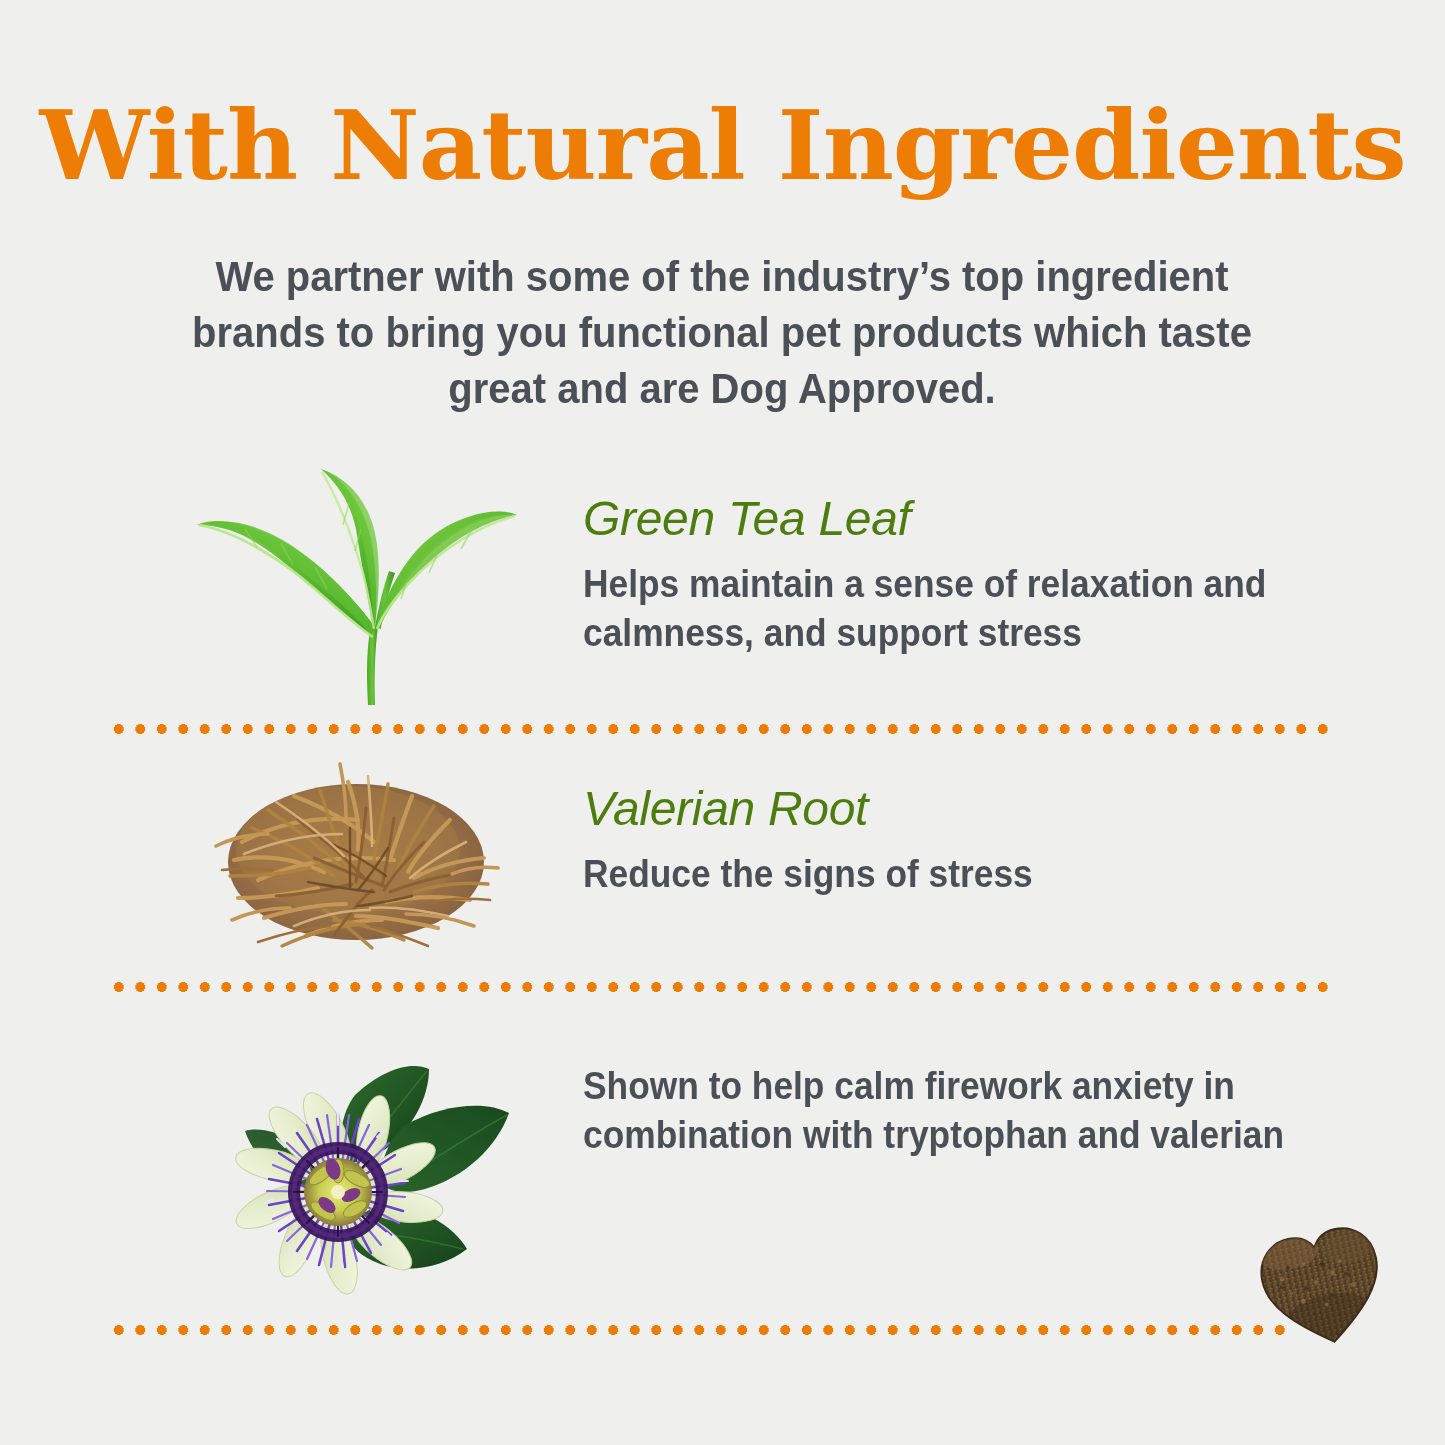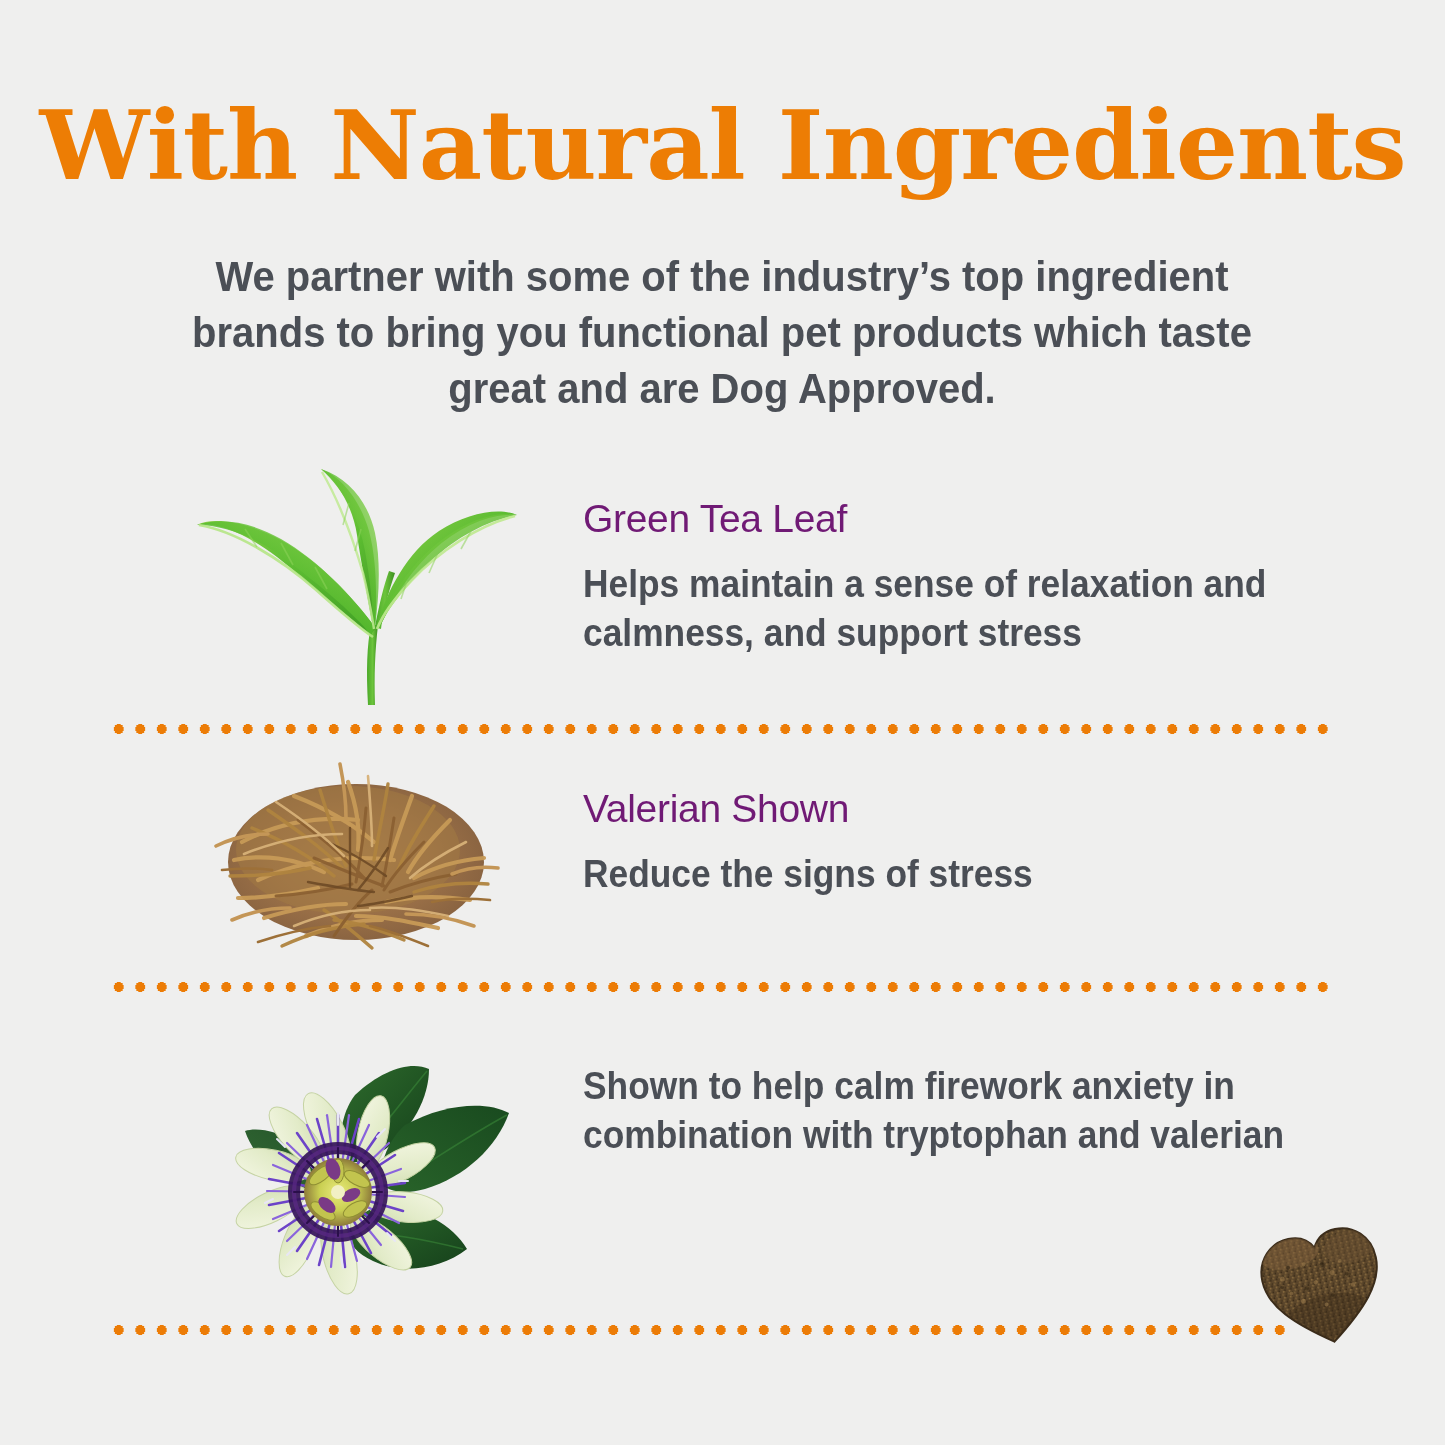--- a/index.html
+++ b/index.html
@@ -62,26 +62,27 @@
     left: 0;
     top: 0;
   }
   .row-text {
     position: absolute;
     left: 583px;
     top: 0;
     width: 790px;
   }
   .ing-name {
-    color: #701a75;
+    color: #4d7c0f;
     font-family: "Liberation Sans", sans-serif;
     font-weight: 400;
-    font-size: 39px;
+    font-size: 48px;
     line-height: 58px;
     letter-spacing: -0.3px;
+    font-style: italic;
   }
   .ing-desc {
     margin-top: 12px;
     color: #4b4f56;
     font-family: "Liberation Sans", sans-serif;
     font-weight: 700;
     font-size: 38px;
     line-height: 49px;
     transform: scaleX(0.93);
     transform-origin: left top;
@@ -264,21 +265,21 @@
         <g fill="none" stroke-linecap="round" stroke="#9d7038" stroke-width="2.6">
           <path d="M24 120 C40 118 58 118 74 120"></path>
           <path d="M292 150 C272 148 252 148 234 152"></path>
           <path d="M60 192 C84 184 108 178 132 176"></path>
           <path d="M230 196 C210 188 190 180 172 176"></path>
         </g>
       </svg>
     </div>
 
     <div class="row-text" style="top:30px;">
-      <div class="ing-name">Valerian Shown</div>
+      <div class="ing-name">Valerian Root</div>
       <div class="ing-desc">Reduce the signs of stress</div>
     </div>
   </div>
 
   <div class="divider" style="top:982px;"></div>
 
   <div class="row" style="top:1050px;">
 
     <div class="row-art" style="left:205px; top:5px;">
       <svg width="320" height="250" viewBox="0 0 320 250" aria-hidden="true">

